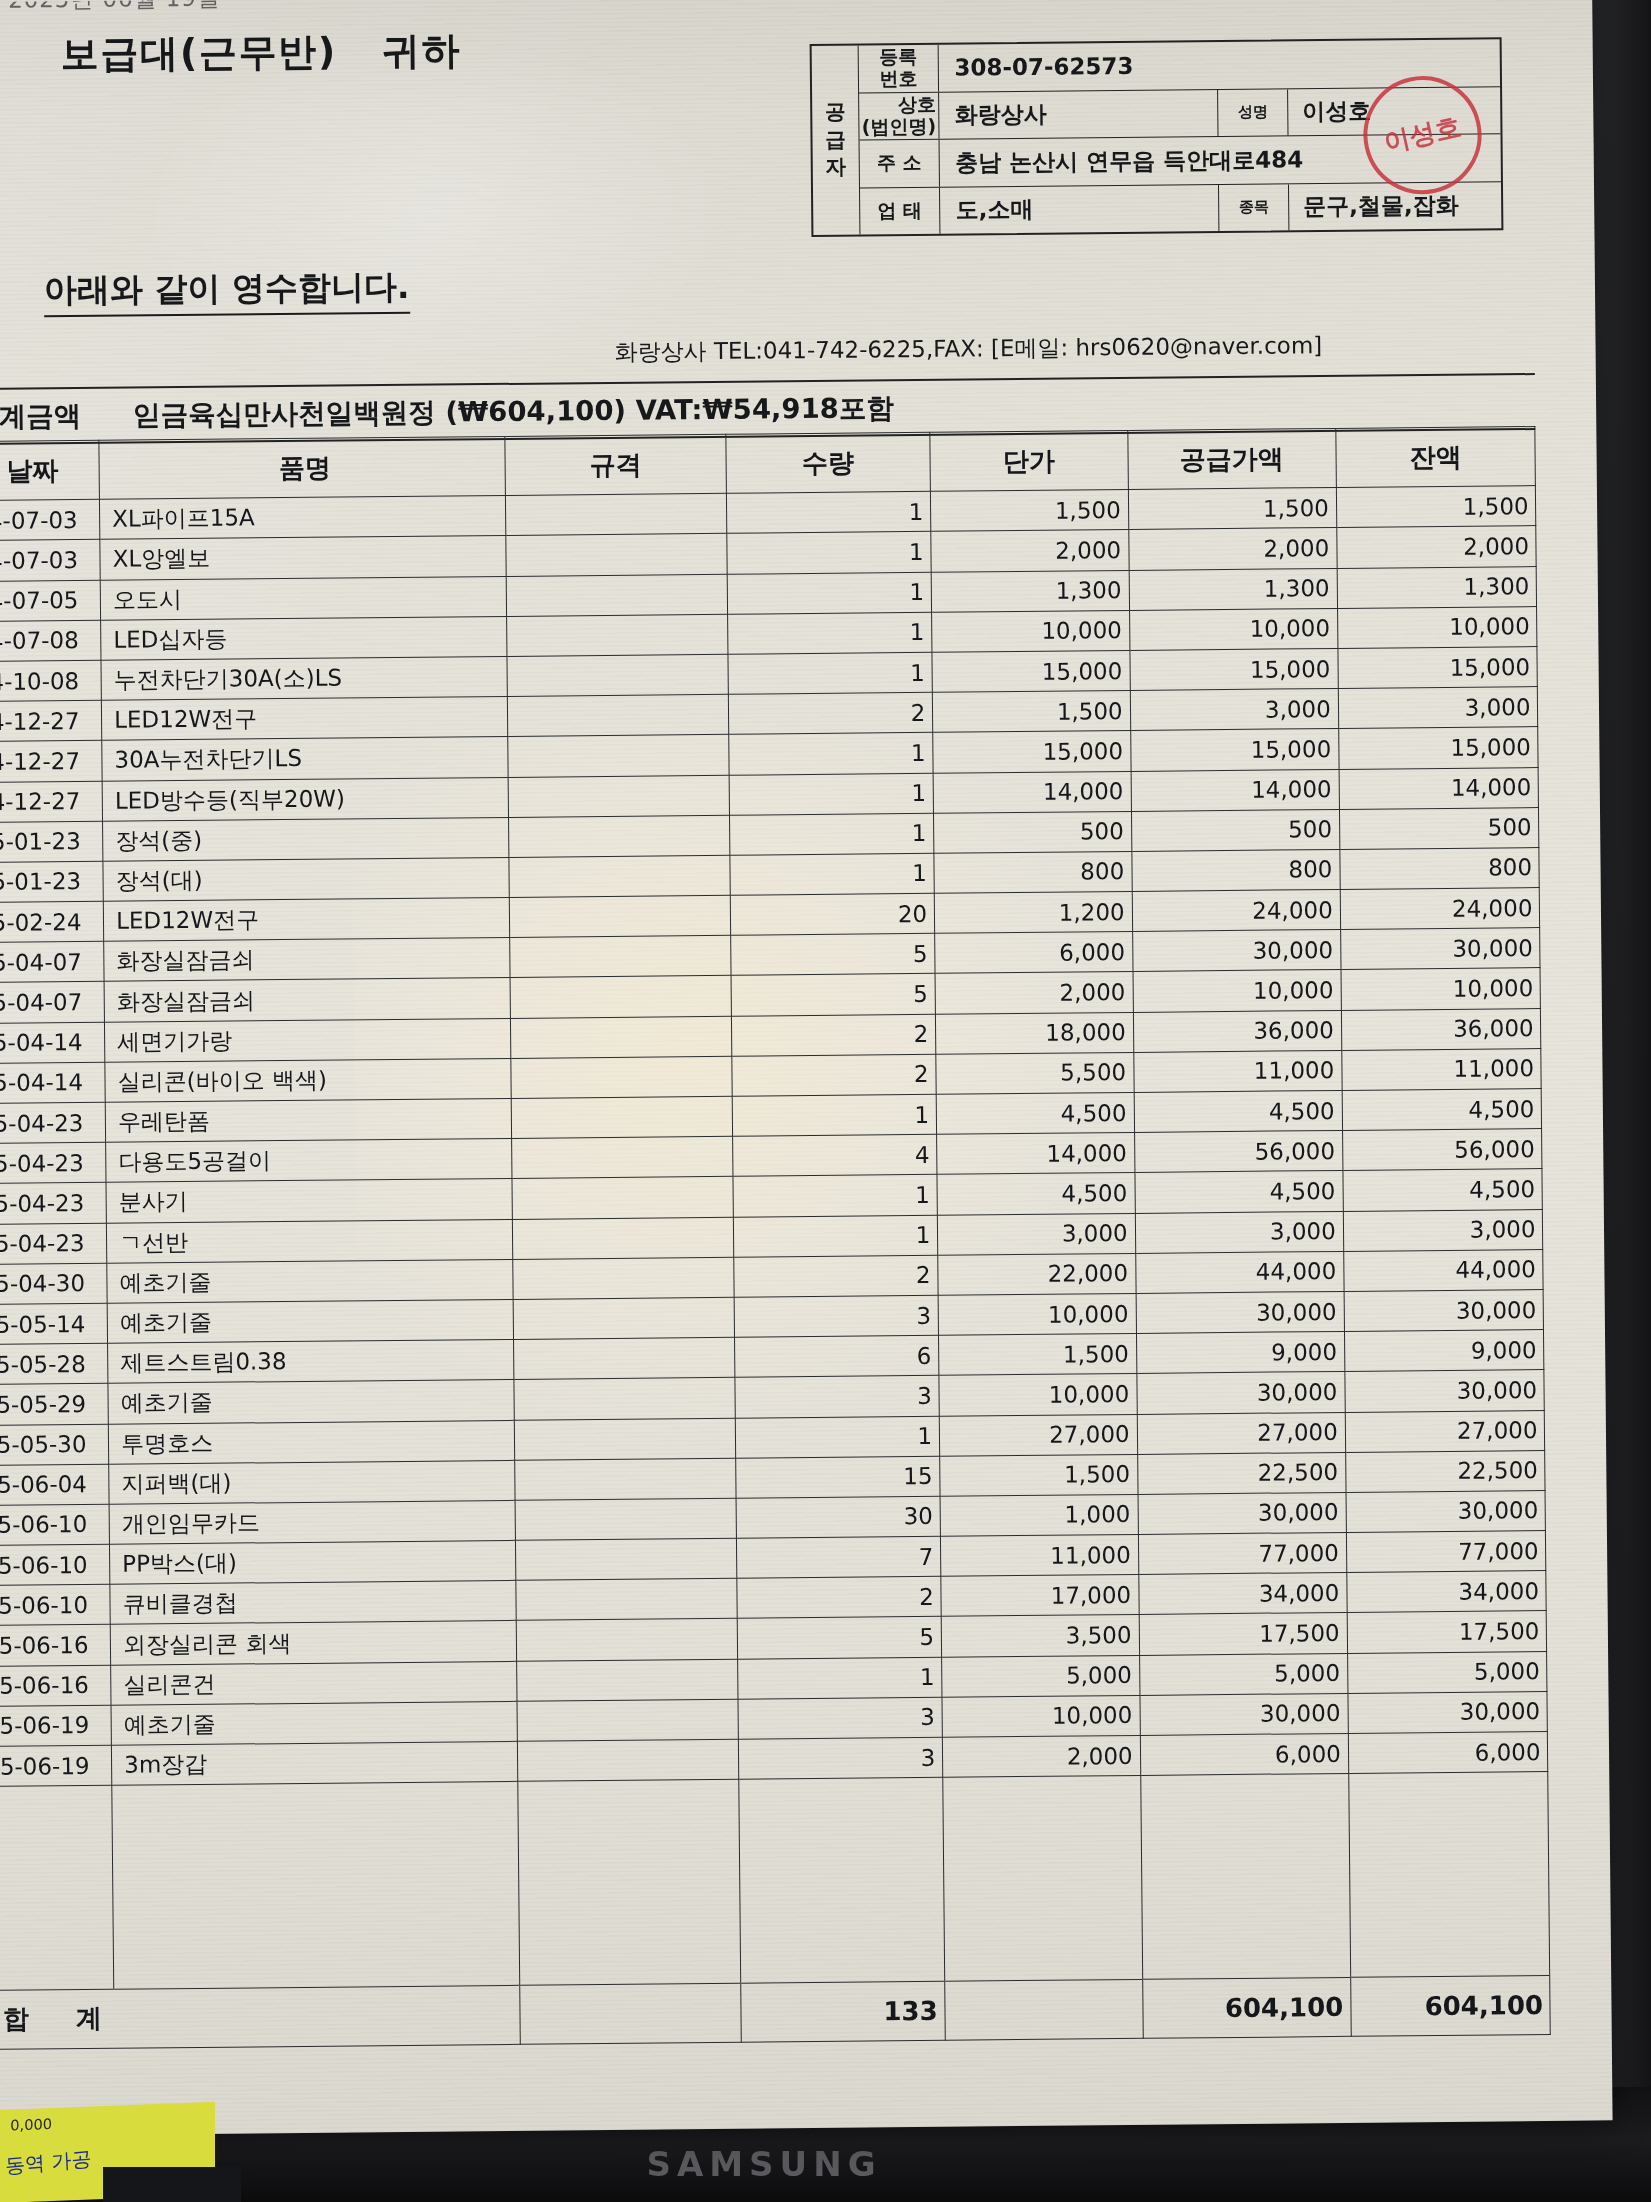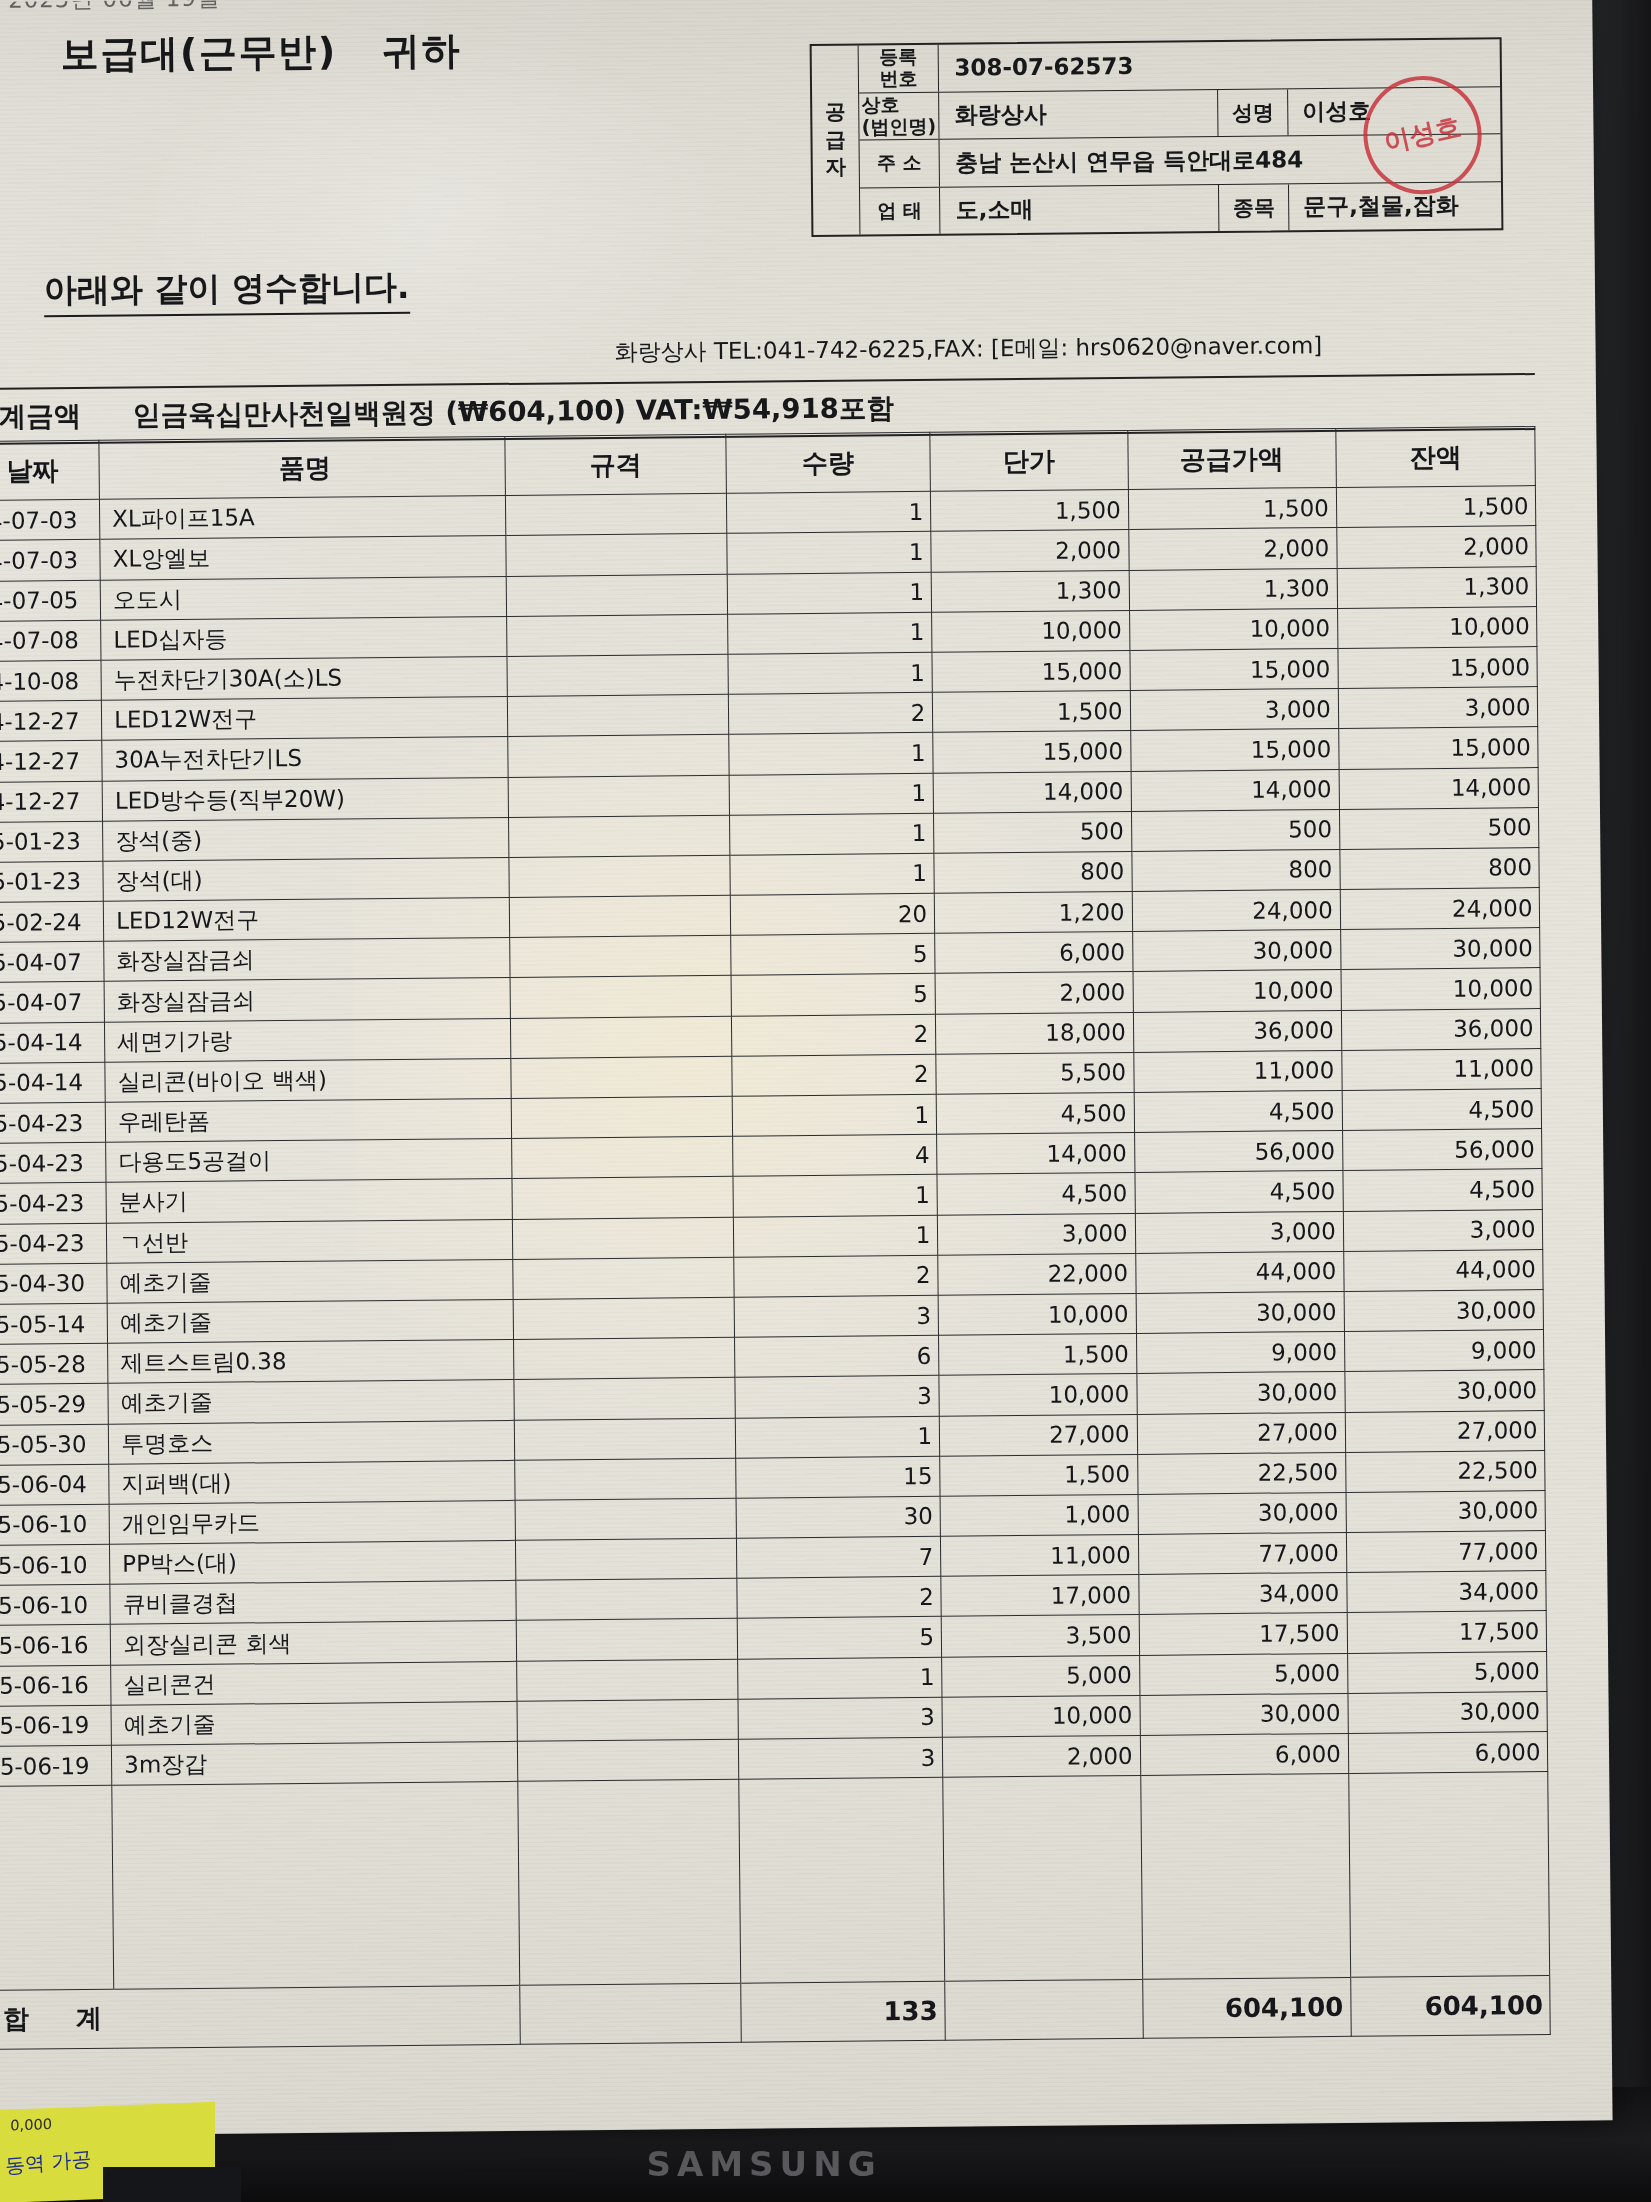--- a/index.html
+++ b/index.html
@@ -149,30 +149,30 @@
     font-size:20.6px; line-height:1.35; font-weight:bold;
   }
   #supplier .rows { flex:1; display:flex; flex-direction:column; }
   #supplier .r {
     flex:1; display:flex; border-bottom:1.7px solid #222;
   }
   #supplier .r:last-child { border-bottom:none; }
   #supplier .lbl {
     width:79px; border-right:1.7px solid #222;
     display:flex; align-items:center; justify-content:center;
-    font-size:19px; font-weight:bold; text-align:left; line-height:1.15;
+    font-size:19px; font-weight:bold; text-align:right; line-height:1.15;
   }
   #supplier .val {
     flex:1; display:flex; align-items:center; padding-left:15.5px;
     font-size:23px; font-weight:bold;
   }
   #supplier .lbl2 {
     width:69px; border-left:1.7px solid #222; border-right:1.7px solid #222;
     display:flex; align-items:center; justify-content:center;
-    font-size:21px; font-weight:bold; text-align:center; line-height:1.15;
+    font-size:15px; font-weight:bold; text-align:center; line-height:1.15;
   }
   #supplier .val2 {
     width: 198px; display:flex; align-items:center; padding-left:13.8px;
     font-size:23px; font-weight:bold;
   }
   #stamp {
     position:absolute; right: 19px; top: 36px;
     width:110px; height:110px; border-radius:50%;
     border: 4.3px solid #c8303a;
     color:#c8303a;

